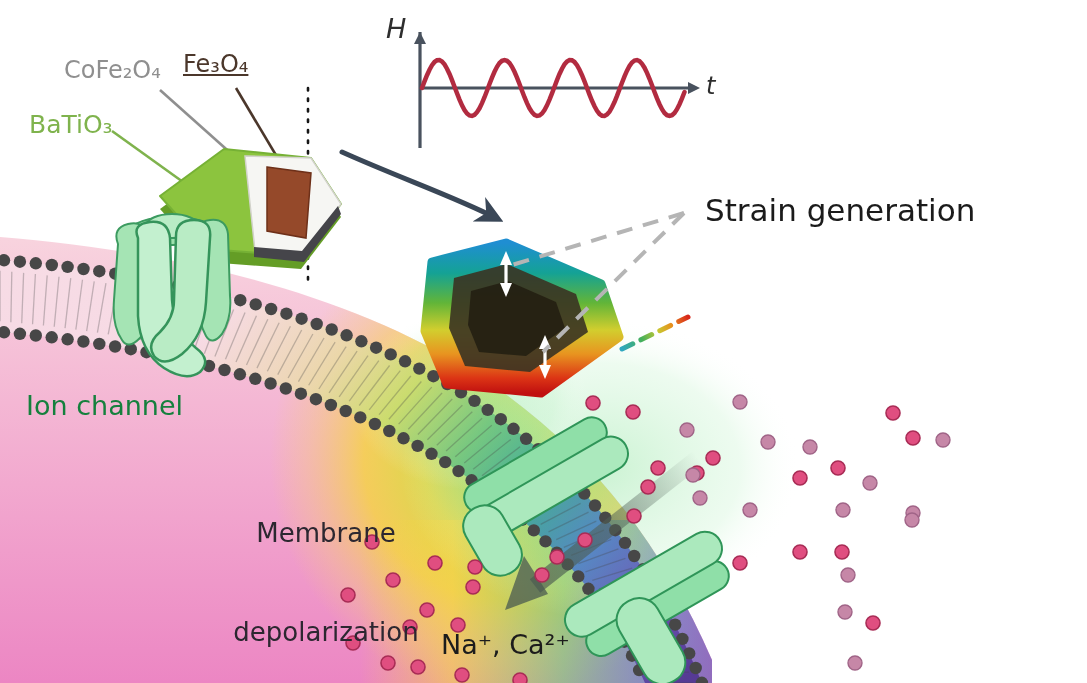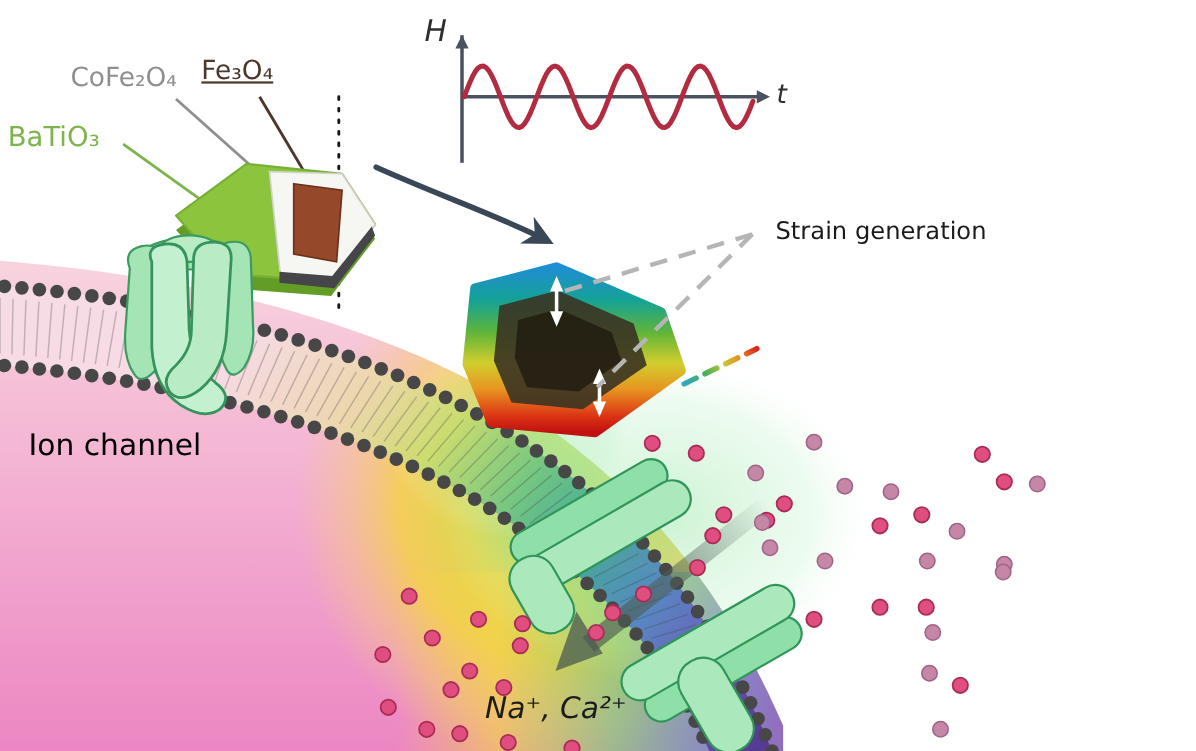--- a/index.html
+++ b/index.html
@@ -2,29 +2,29 @@
 <html><head>
 <meta charset="utf-8">
 <style>
   html,body{margin:0;padding:0;background:#ffffff;}
   .stage{position:relative;width:1087px;height:683px;background:#fff;overflow:hidden;
          font-family:"DejaVu Sans","Liberation Sans",sans-serif;}
   .stage svg{position:absolute;left:0;top:0;}
   .t{position:absolute;white-space:pre;line-height:1.25;}
   .lbl-cofe{left:40px;top:55px;font-size:24px;color:#8f8f8f;margin-left:24px;}
   .lbl-fe{left:183px;top:49px;font-size:24px;color:#4b372b;text-decoration:underline;}
-  .lbl-ba{left:7px;top:109px;font-size:25px;color:#7fb34d;}
+  .lbl-ba{left:29px;top:109px;font-size:25px;color:#7fb34d;}
   .lbl-H{left:386px;top:12px;font-size:27px;font-style:italic;color:#2e2e2e;}
   .lbl-t{left:706px;top:71px;font-size:24px;font-style:italic;color:#2e2e2e;}
-  .blk{font-size:22px;color:#1b1b1b;line-height:31px;}
+  .blk{font-size:31px;color:#1b1b1b;line-height:31px;}
   .blk-strain{left:705px;top:133px;}
   .blk-pol{left:702px;top:306px;}
-  .lbl-ionch{left:26px;top:389px;font-size:27px;color:#000000;}
+  .lbl-ionch{left:26px;top:389px;font-size:27px;color:#15803d;}
   .lbl-mem{left:222px;top:451px;width:208px;text-align:center;font-size:26px;line-height:33px;color:#2c2730;}
-  .lbl-naca{left:441px;top:628px;font-size:27px;color:#1c1c1c;font-style:italic;}
+  .lbl-naca{left:441px;top:628px;font-size:27px;color:#1c1c1c;}
 </style>
 </head>
 <body>
 
 <div class="stage">
 <svg id="scene" width="1087" height="683" viewBox="0 0 1087 683">
   <defs>
     <linearGradient id="gradPink" x1="0" y1="240" x2="0" y2="683" gradientUnits="userSpaceOnUse">
       <stop offset="0" stop-color="#f8d3de"></stop>
       <stop offset="0.55" stop-color="#f2a9cf"></stop>
@@ -410,14 +410,18 @@
 <div class="t lbl-cofe">CoFe₂O₄</div>
 <div class="t lbl-fe">Fe₃O₄</div>
 <div class="t lbl-ba">BaTiO₃</div>
 <div class="t lbl-H">H</div>
 <div class="t lbl-t">t</div>
 
 <div class="t blk blk-strain">
   <div>Strain generation</div>
 </div>
 <div class="t lbl-ionch">Ion channel</div>
+<div class="t lbl-mem">
+  <div>Membrane</div>
+  <div>depolarization</div>
+</div>
 <div class="t lbl-naca">Na⁺, Ca²⁺</div>
 </div>
 
 </body></html>

